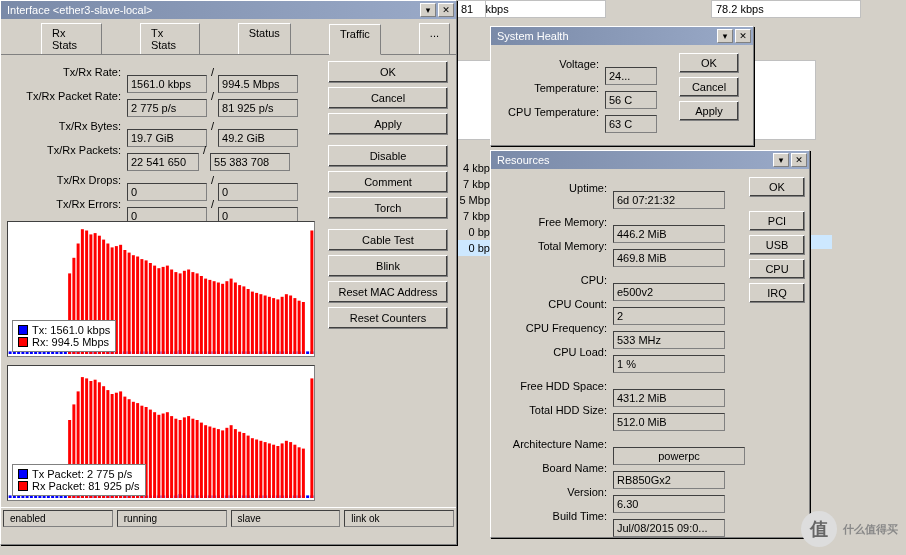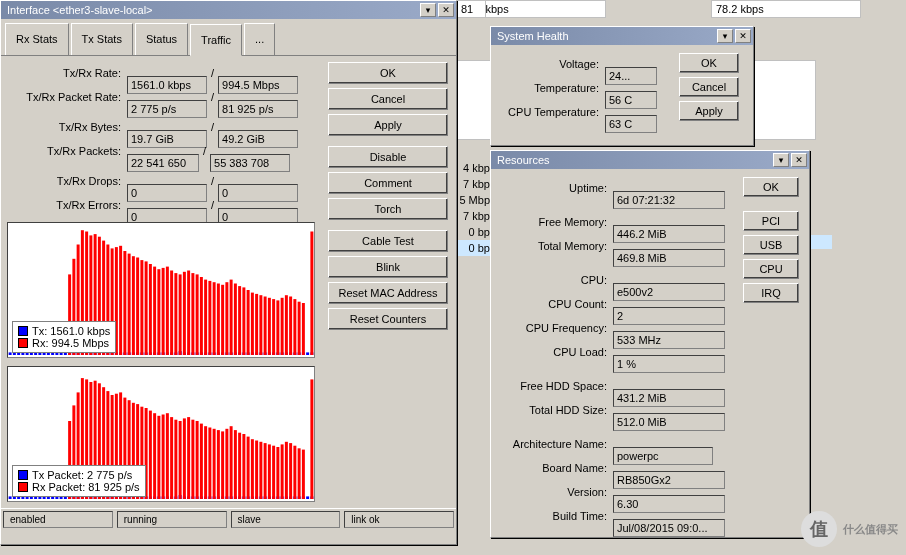--- a/index.html
+++ b/index.html
@@ -3,21 +3,21 @@
 <meta charset="utf-8">
 <style>
 * { box-sizing: border-box; margin: 0; padding: 0; font-family: Tahoma, sans-serif; font-size: 11px; }
 body { background: #d4d0c8; width: 906px; height: 555px; position: relative; overflow: hidden; }
 .window { position: absolute; background: #d4d0c8; border: 1px solid #808080; border-top-color: #fff; border-left-color: #fff; box-shadow: 1px 1px 0 #000; }
 .titlebar { background: linear-gradient(to right, #7a8aa8, #9aaac8); color: #fff; height: 18px; display: flex; align-items: center; padding: 0 2px; }
 .titlebar-text { flex: 1; padding-left: 4px; }
 .titlebar-btns { display: flex; gap: 0; }
 .tbtn { width: 16px; height: 14px; background: #d4d0c8; border: 1px solid #808080; border-top-color: #fff; border-left-color: #fff; display: flex; align-items: center; justify-content: center; font-size: 9px; cursor: pointer; margin-left: 2px; color: #000; }
 .tabs { display: flex; padding: 4px 4px 0 4px; border-bottom: 1px solid #808080; }
-.tab { padding: 9px 10px; border: 1px solid #808080; border-bottom: none; border-top-color: #fff; border-left-color: #fff; background: #d4d0c8; margin-right: 2px; cursor: pointer; }
+.tab { padding: 3px 10px; border: 1px solid #808080; border-bottom: none; border-top-color: #fff; border-left-color: #fff; background: #d4d0c8; margin-right: 2px; cursor: pointer; margin-left: 36px; }
 .tab.active { background: #d4d0c8; position: relative; top: 1px; border-bottom: 1px solid #d4d0c8; }
 .btn { display: block; width: 120px; height: 22px; background: #d4d0c8; border: 1px solid #808080; border-top-color: #fff; border-left-color: #fff; box-shadow: inset -1px -1px 0 #404040; text-align: center; line-height: 20px; margin-bottom: 4px; cursor: pointer; }
 .btn-sm { width: 60px; height: 20px; line-height: 18px; display: inline-block; margin-bottom: 4px; }
 .field-row { display: flex; align-items: center; height: 22px; margin-bottom: 2px; }
 .field-label { text-align: right; padding-right: 6px; }
 .field-val { border: 1px solid #808080; border-top-color: #404040; border-left-color: #404040; background: #fff; height: 18px; line-height: 16px; padding: 0 3px; overflow: hidden; white-space: nowrap; }
 .field-ro { background: #d4d0c8; margin-top: 24px; }
 .sep { padding: 0 4px; }
 .graph { border: 1px solid #808080; border-top-color: #404040; border-left-color: #404040; background: #fff; position: relative; }
 .graph svg { position: absolute; top: 0; left: 0; }
@@ -519,21 +519,21 @@
           <div class="field-label" style="width:118px;">Free HDD Space:</div>
           <div class="field-val field-ro" style="width:112px;">431.2 MiB</div>
         </div>
       <div class="field-row">
           <div class="field-label" style="width:118px;">Total HDD Size:</div>
           <div class="field-val field-ro" style="width:112px;">512.0 MiB</div>
         </div>
       <div style="height:10px;"></div>
       <div class="field-row">
           <div class="field-label" style="width:118px;">Architecture Name:</div>
-          <div class="field-val field-ro" style="width:100px;">powerpc</div>
+          <div class="field-val field-ro" style="width:132px;text-align:center;">powerpc</div>
         </div>
       <div class="field-row">
           <div class="field-label" style="width:118px;">Board Name:</div>
           <div class="field-val field-ro" style="width:112px;">RB850Gx2</div>
         </div>
       <div class="field-row">
           <div class="field-label" style="width:118px;">Version:</div>
           <div class="field-val field-ro" style="width:112px;">6.30</div>
         </div>
       <div class="field-row">

